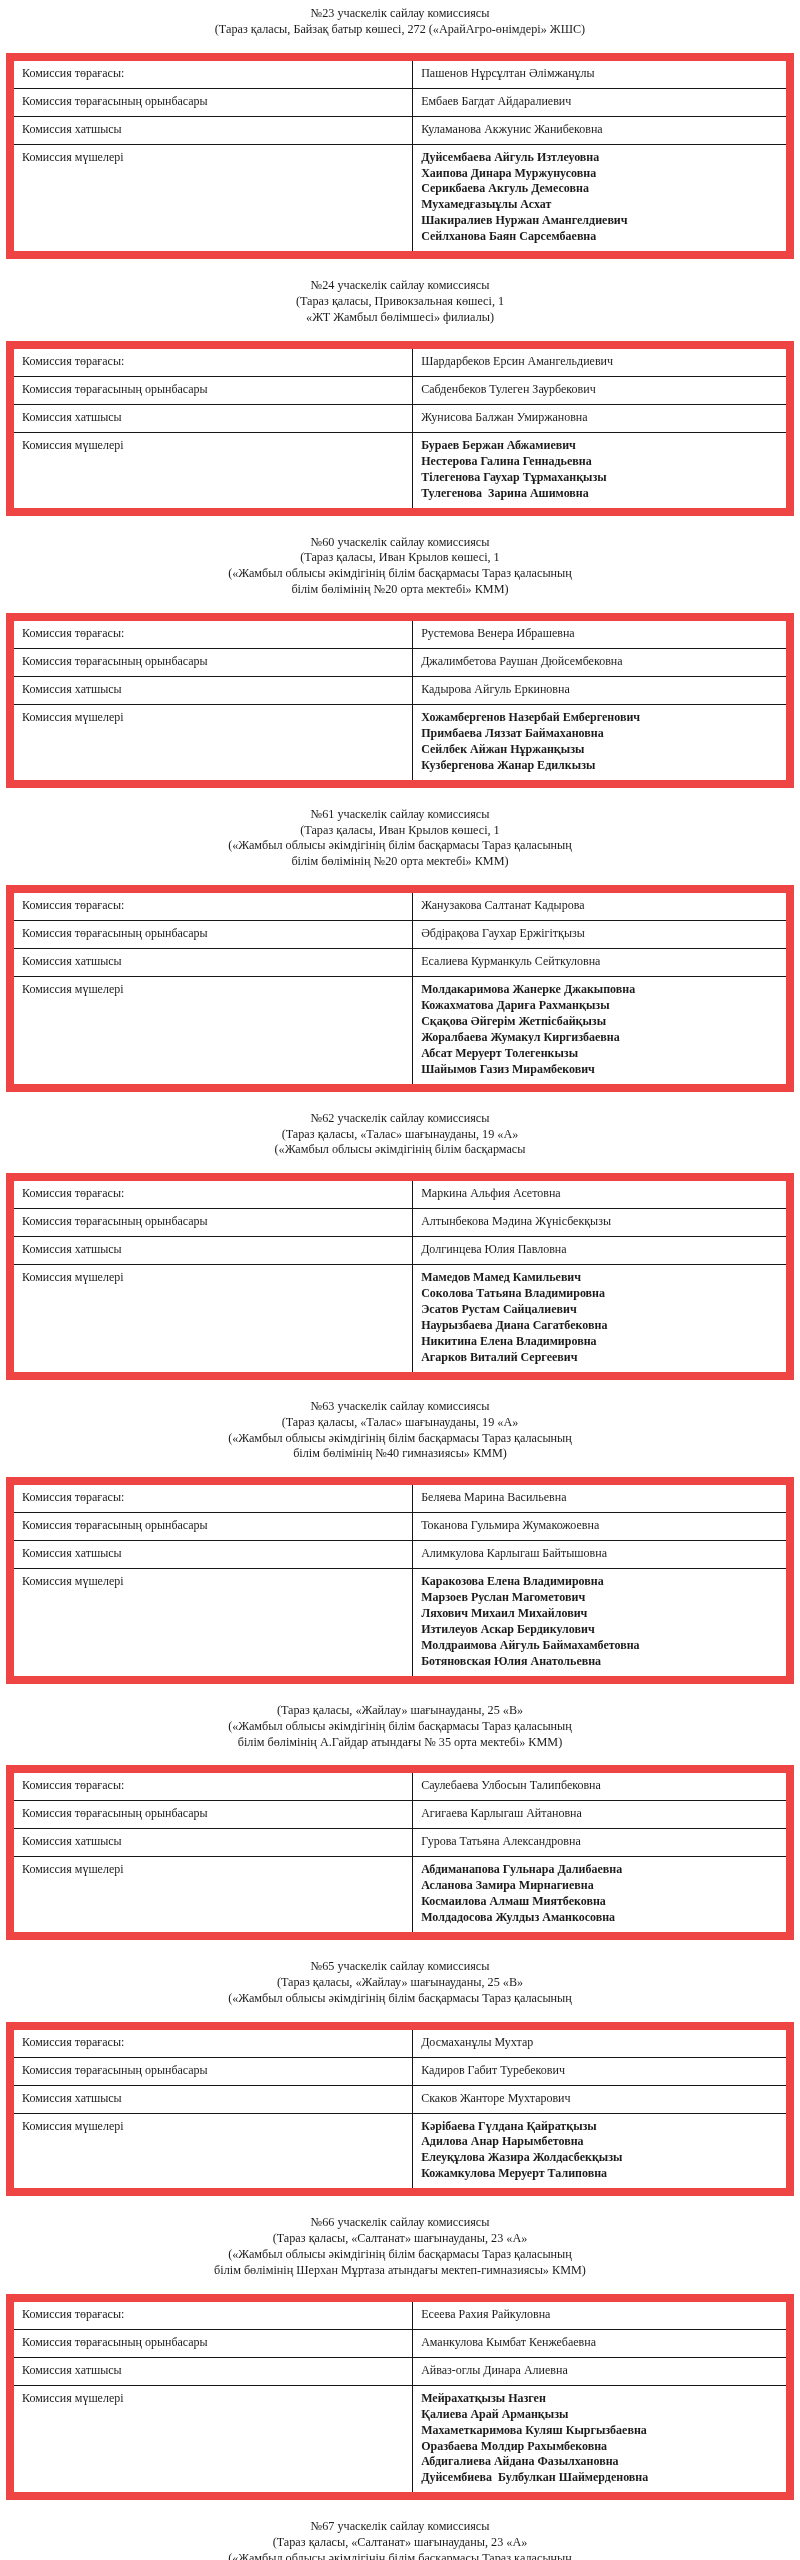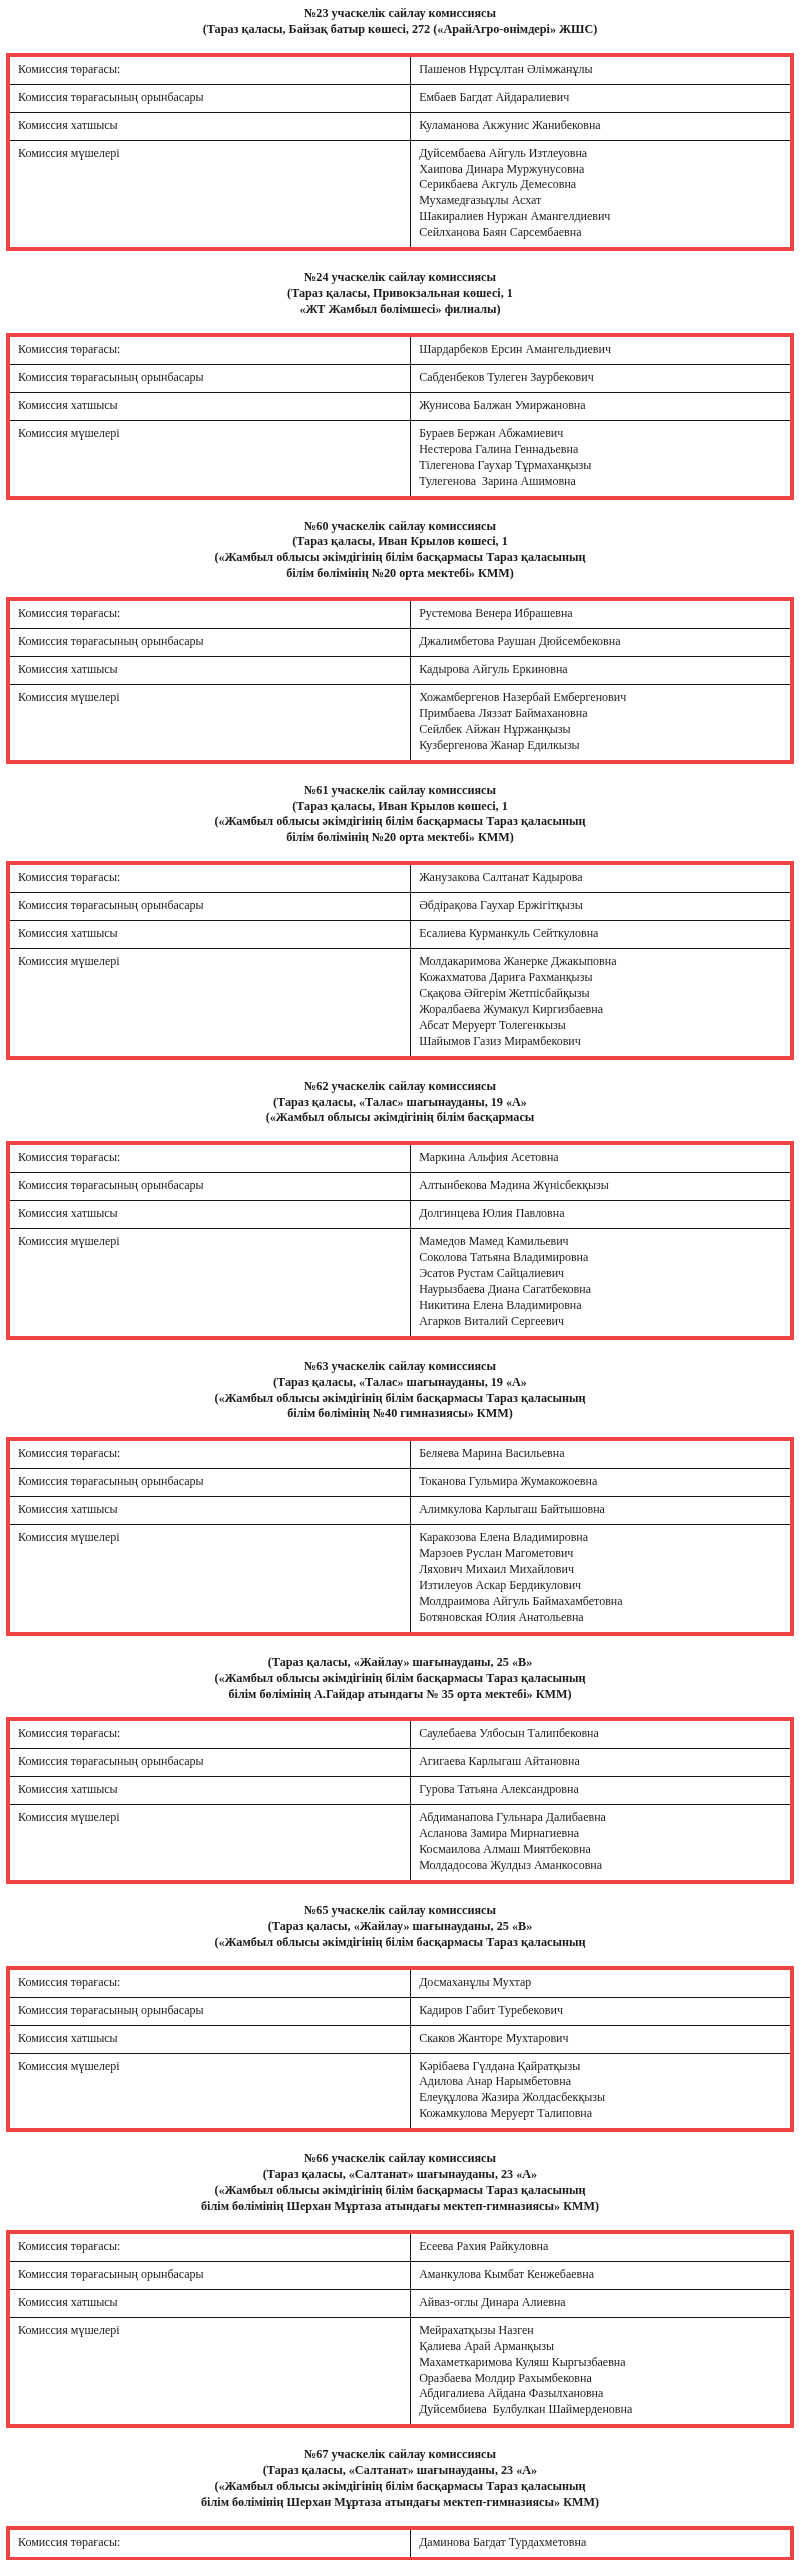--- a/index.html
+++ b/index.html
@@ -9,41 +9,41 @@
     box-sizing: border-box;
     padding: 6px 6px 10px 6px;
     color: #1b1b1b;
     font-family: "Liberation Serif", "DejaVu Serif", serif;
     font-size: 12px;
     background: #ffffff;
   }
   .commission { margin-bottom: 19px; }
   .section-title {
     text-align: center;
-    font-weight: 700;
+    font-weight: 400;
     line-height: 1.3;
     margin: 0 0 15px 0;
     font-size: 12.2px;
   }
   .title-line { white-space: pre-wrap; }
   table.commission-table {
     width: 100%;
     border-collapse: collapse;
     table-layout: fixed;
-    border: 4px solid #ef4444;
+    border: 8px solid #ef4444;
   }
   table.commission-table td {
     border: 1.6px solid #161616;
     vertical-align: top;
     padding: 5px 8px 6px 8px;
     line-height: 1.33;
   }
   td.label-cell { width: 49%; padding-left: 21px; }
   td.value-cell { padding-left: 13px; }
-  .member-line { white-space: pre-wrap; }
+  .member-line { white-space: pre-wrap; font-weight: bold; }
 </style>
 </head>
 <body>
 
 <div class="page">
   <section class="commission">
     <div class="section-title">
         <div class="title-line">№23 учаскелік сайлау комиссиясы</div>
         <div class="title-line">(Тараз қаласы, Байзақ батыр көшесі, 272 («АрайАгро-өнімдері» ЖШС)</div>
       </div>

